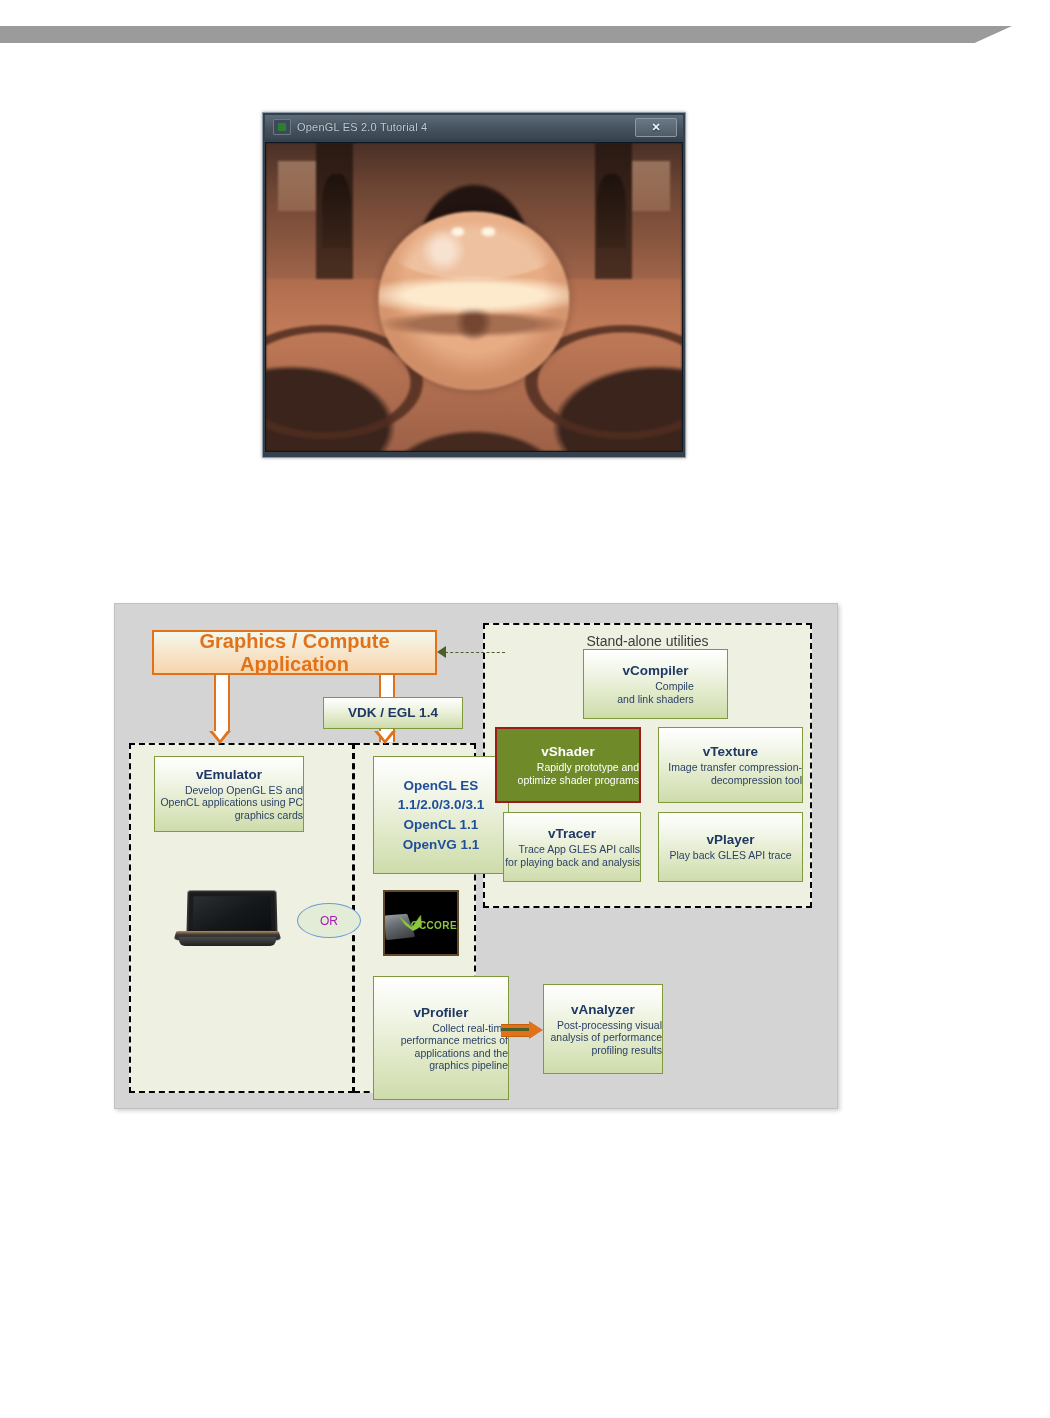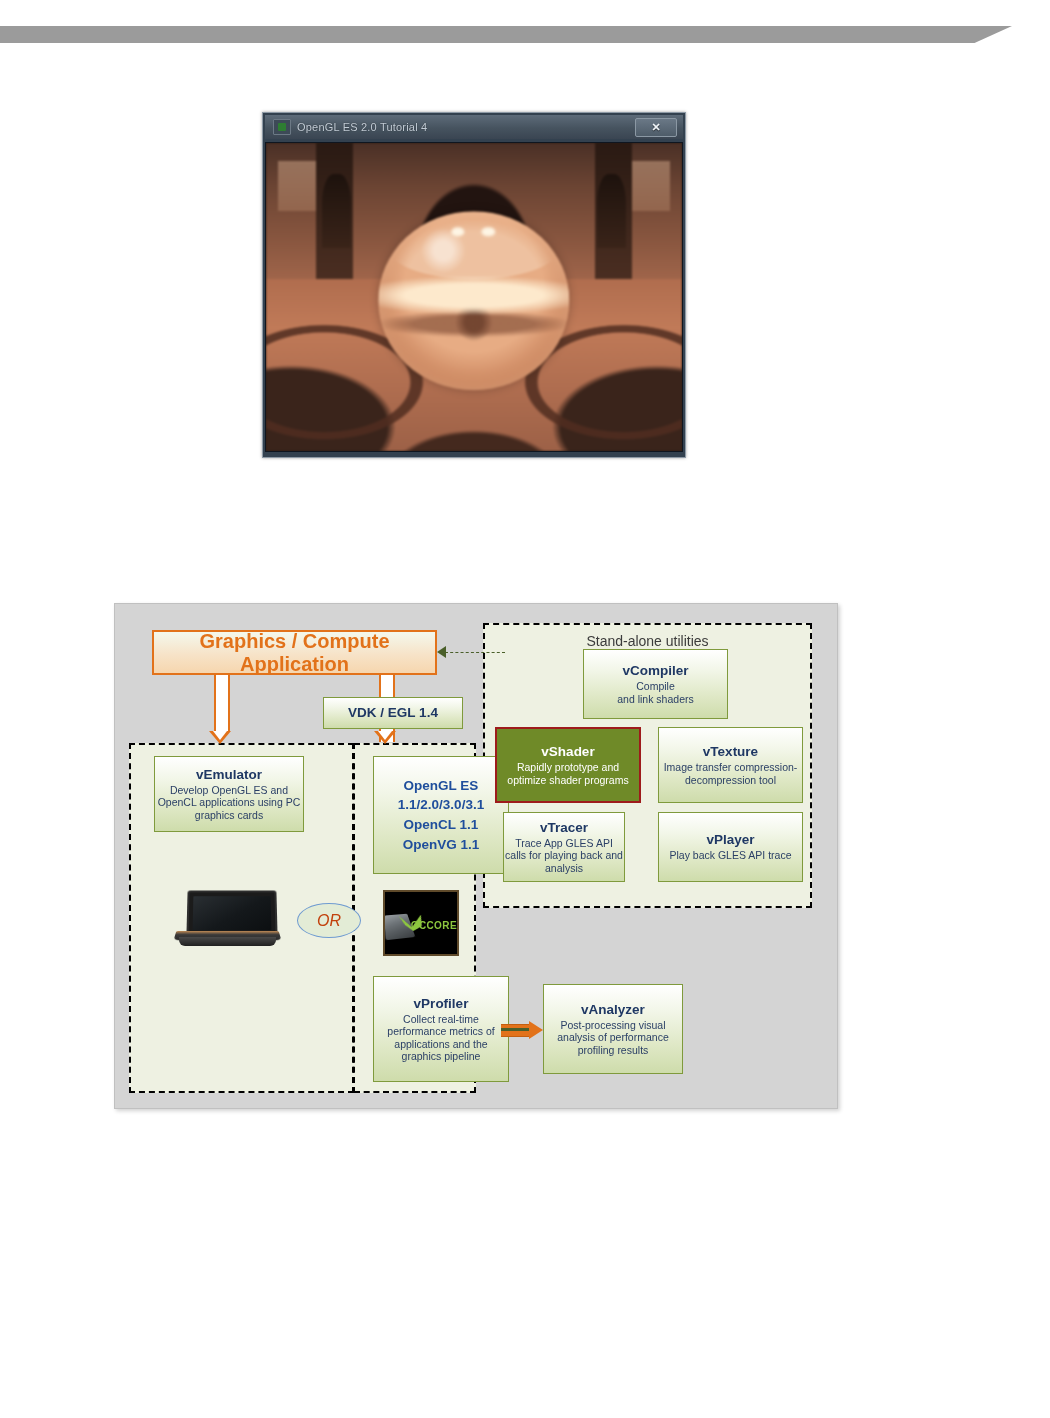--- a/index.html
+++ b/index.html
@@ -188,27 +188,27 @@
         justify-content:center;color:#1f4e9c;}
   .gles .ln{font-weight:bold;font-size:13.5px;color:#1f4e9c;line-height:1.45;}
 
   .vcomp{left:460px;top:45px;width:145px;height:70px;}
   .vshader{
     left:380px;top:123px;width:146px;height:76px;
     background:#6f8a28;border:2px solid #9e1b1b;color:#ffffff;
   }
   .vshader .t, .vshader .d{color:#ffffff;}
   .vtex{left:535px;top:123px;width:145px;height:76px;}
-  .vtrace{left:380px;top:208px;width:122px;height:70px;}
+  .vtrace{left:380px;top:208px;width:138px;height:70px;}
   .vplay{left:535px;top:208px;width:145px;height:70px;}
-  .vprof{left:250px;top:372px;width:136px;height:106px;}
-  .vanal{left:420px;top:380px;width:140px;height:90px;}
+  .vprof{left:250px;top:372px;width:136px;height:124px;}
+  .vanal{left:420px;top:380px;width:120px;height:90px;}
 
   .box .t{font-size:13.5px;margin-bottom:2px;}
-  .box .d{font-size:10.5px;}
+  .box .d{font-size:10.5px;text-align:right;}
   .vshader .t{font-size:13.5px;}
   .vcomp .t,.vtex .t,.vtrace .t,.vplay .t,.vprof .t,.vanal .t,.vemu .t{font-size:13.5px;}
   .hollow-shaft{
     position:absolute;background:#ffffff;
     border-left:2px solid #e2721a;border-right:2px solid #e2721a;
   }
   .hollow-head{
     position:absolute;width:0;height:0;
     border-left:11px solid transparent;border-right:11px solid transparent;
     border-top:13px solid #e2721a;
@@ -264,21 +264,21 @@
     position:absolute;left:4px;top:47px;width:97px;height:9px;
     background:linear-gradient(180deg,#4a4a4a,#202020);
     border-radius:0 0 6px 6px;
   }
 
   .or-ellipse{
     position:absolute;left:182px;top:299px;width:62px;height:33px;
     border:1.5px solid #6f9bd1;border-radius:50%;
     background:#e3ecd6;
     display:flex;align-items:center;justify-content:center;
-    color:#c2410c;font-size:16px;font-style:italic;
+    color:#a21caf;font-size:12px;
   }
 
   .gccore{
     position:absolute;left:268px;top:286px;width:72px;height:62px;
     background:#000;border:2px solid #5f4a2a;
     display:flex;flex-direction:row;align-items:center;justify-content:flex-start;
     overflow:hidden;
   }
   .gccore .plate{
     position:relative;width:56px;height:34px;margin-top:3px;

